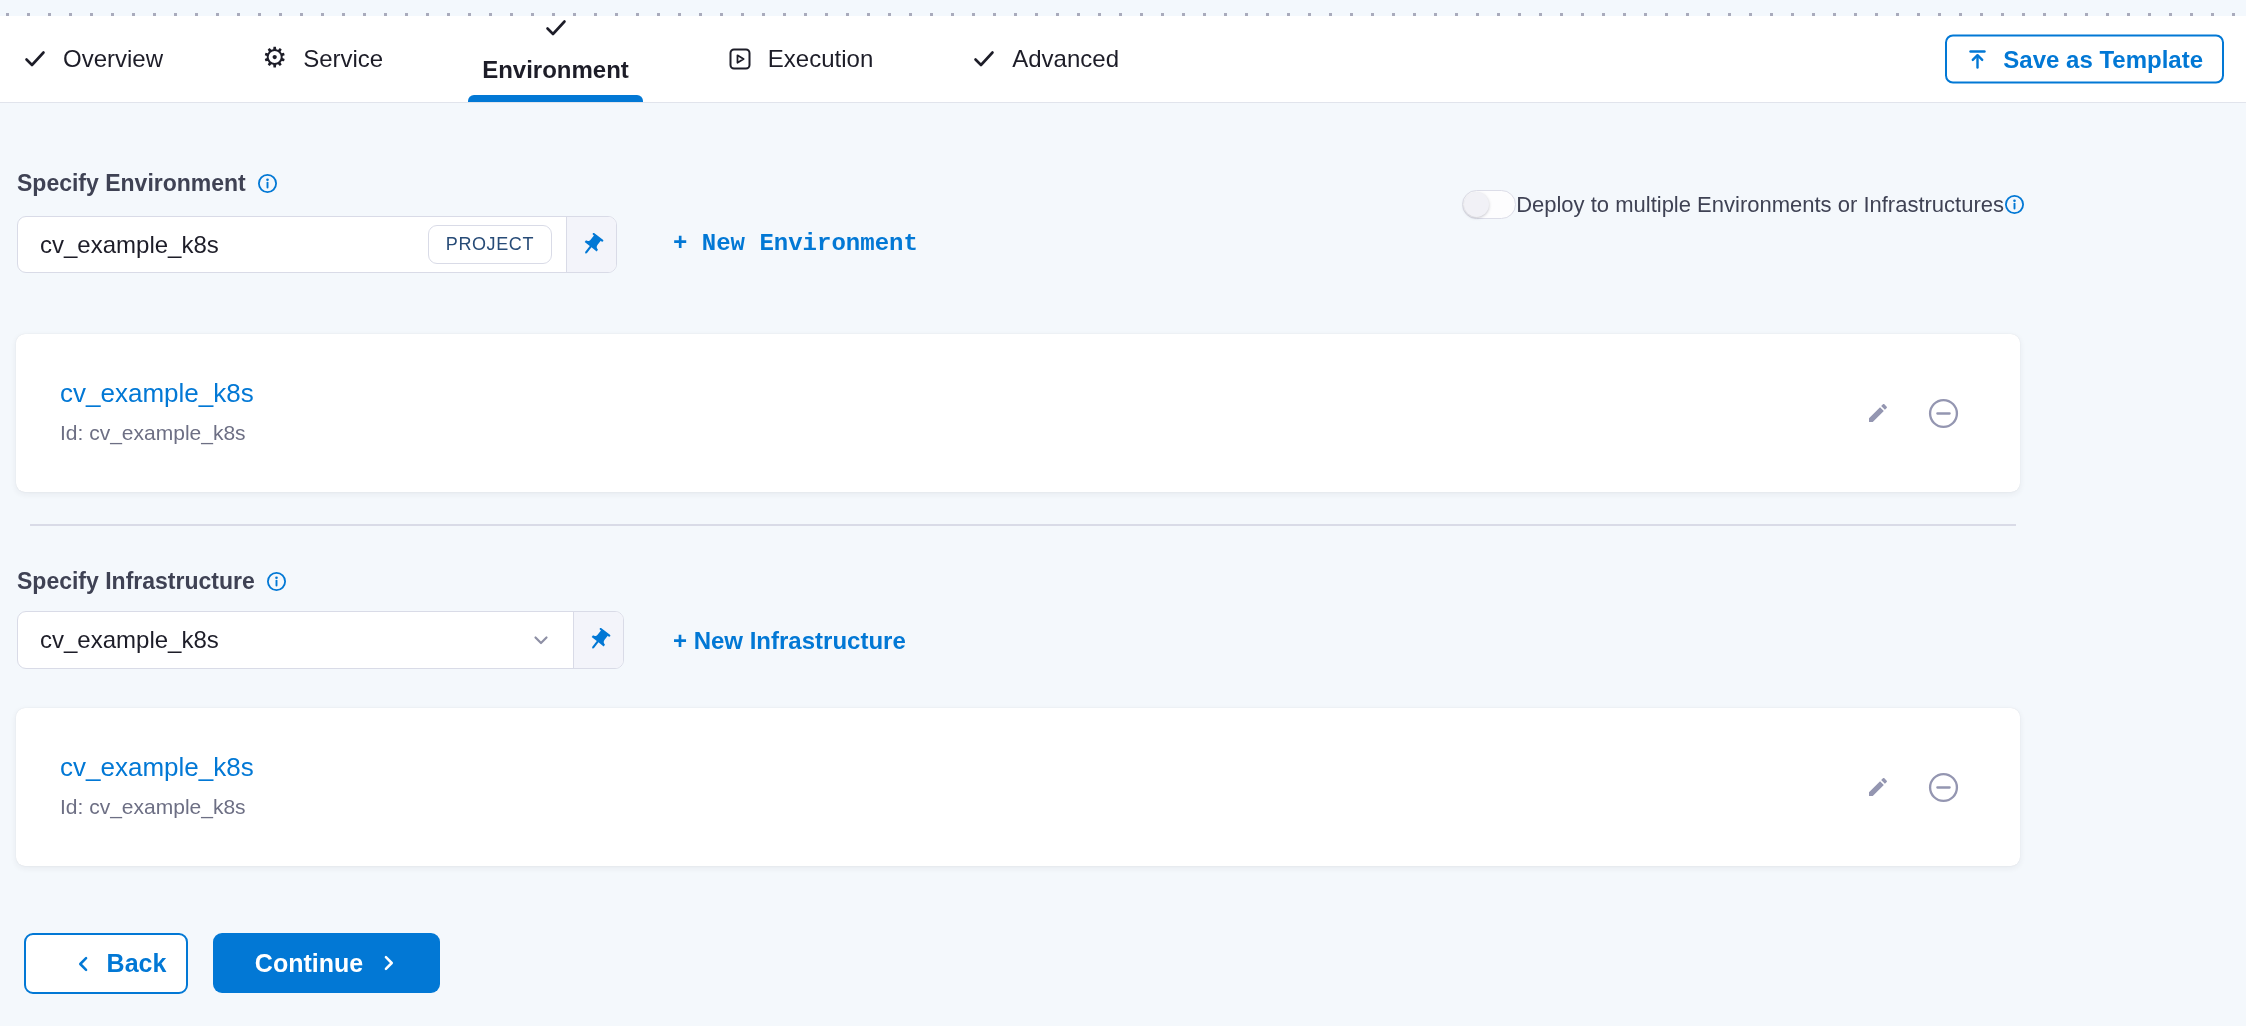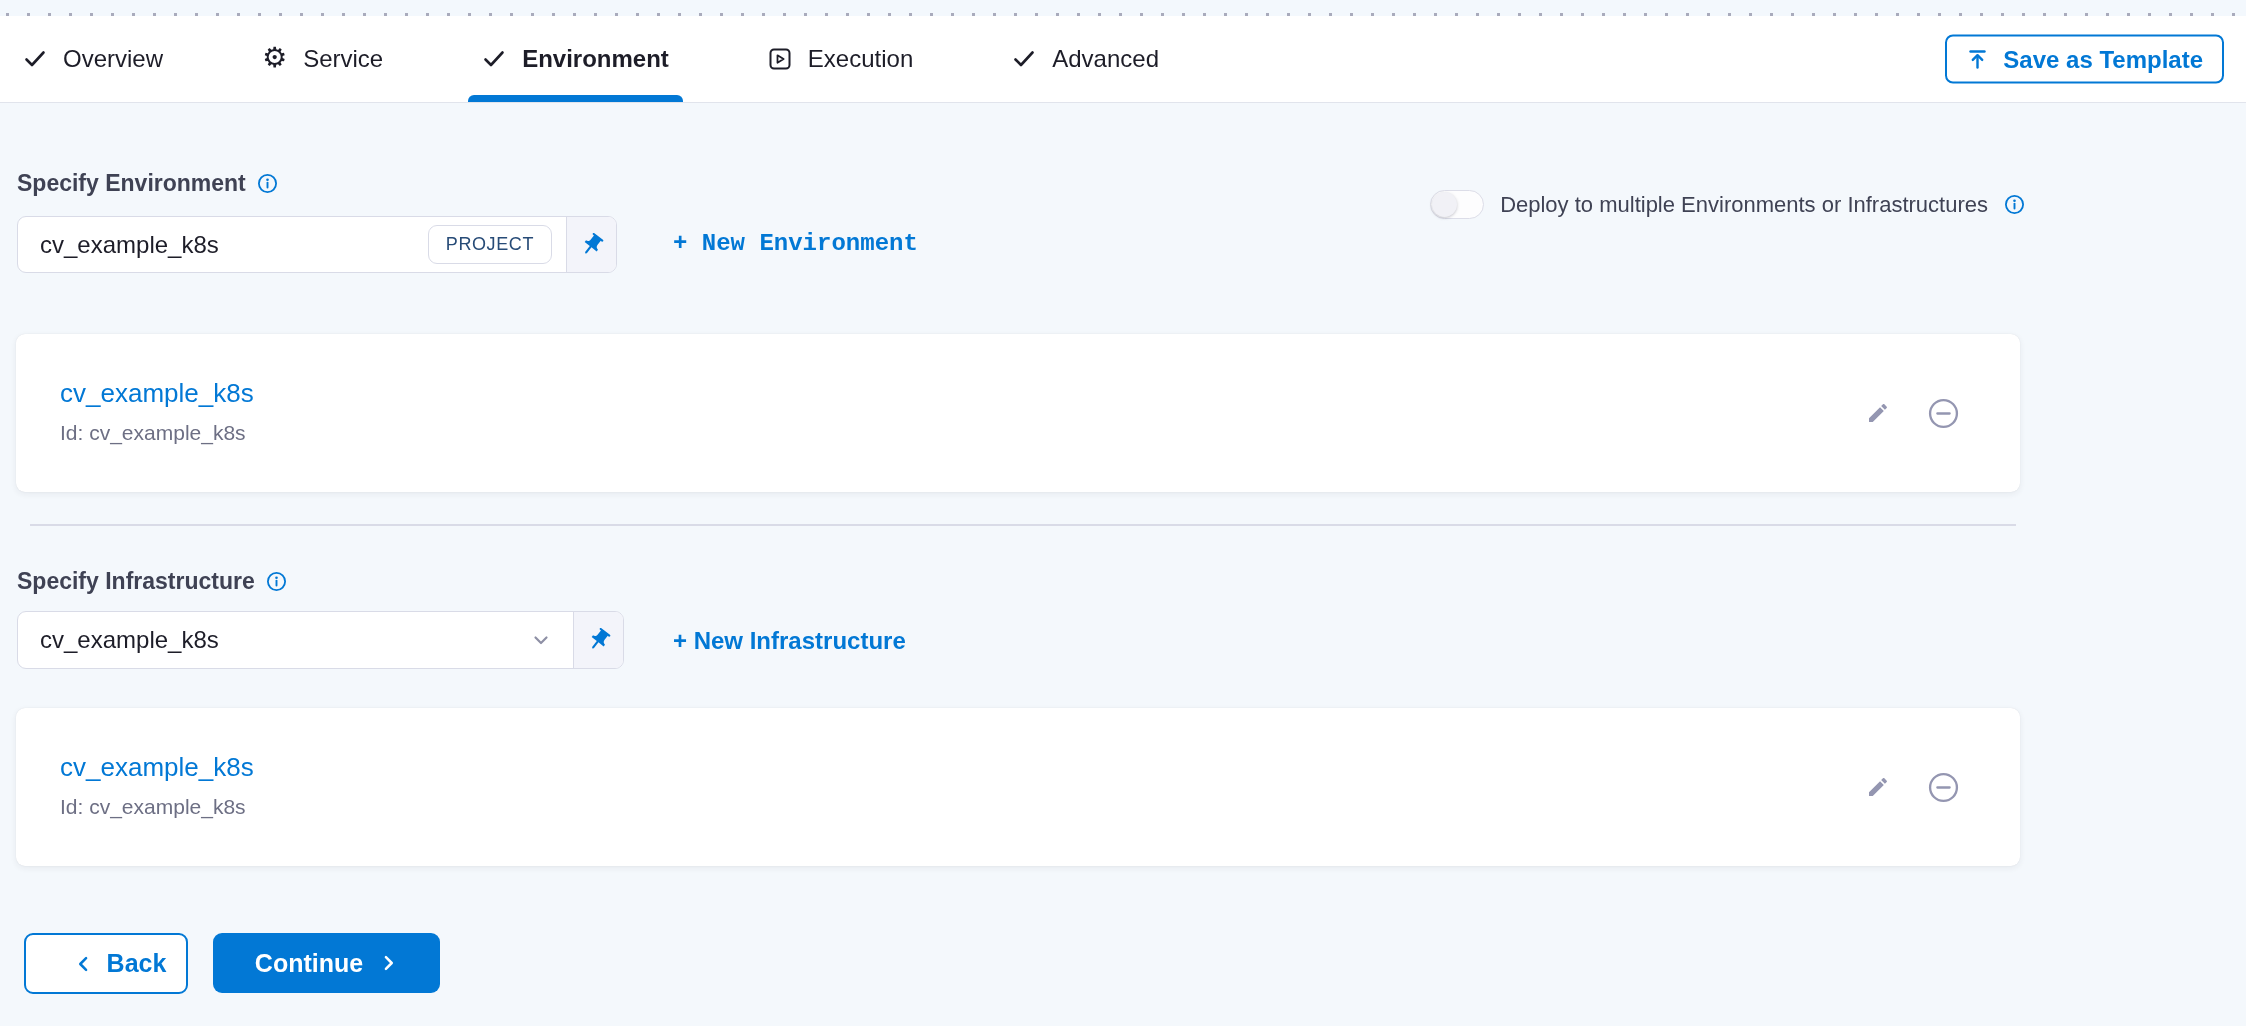--- a/index.html
+++ b/index.html
@@ -10,21 +10,21 @@
   .top-strip { position:absolute; top:0; left:0; right:0; height:16px; background:#f3f8fd; }
   .top-strip::after { content:""; position:absolute; left:6px; right:0; bottom:0; height:3px;
     background:repeating-linear-gradient(90deg,#a9abbc 0 3px,transparent 3px 21px); }
 
   
   .tabbar { position:absolute; top:16px; left:0; right:0; height:87px; background:#ffffff;
     border-bottom:1px solid #e1e4ec; }
   .tabs { display:flex; height:100%; align-items:stretch; margin-left:23px; gap:99px; }
   .tab { position:relative; display:flex; align-items:center; gap:16px; font-size:24px;
     font-weight:500; color:#1d1d28; cursor:pointer; white-space:nowrap; }
-  .tab.active { font-weight:600; }
+  .tab.active { font-weight:600;flex-direction:column; }
   .tab.active::after { content:""; position:absolute; bottom:0; left:-14px; right:-14px; height:7px;
     background:#0278d5; border-radius:6px 6px 0 0; }
   .gear-glyph { font-family:"DejaVu Sans",sans-serif; font-size:28px; line-height:1; margin-top:-3px; }
   .icon { display:inline-flex; align-items:center; justify-content:center; }
 
   .btn-save { position:absolute; right:22px; top:50%; transform:translateY(-50%); height:49px;
     padding:0 19px; border:2px solid #0278d5; border-radius:8px; background:#ffffff; color:#0278d5;
     font-size:24px; font-weight:700; display:flex; align-items:center; gap:13px; cursor:pointer;
     font-family:inherit;margin-left:44px; }
 
@@ -50,21 +50,21 @@
   .pin-box { width:50px; background:#f3f4fa; border-left:1px solid #d9dbe7; display:flex;
     align-items:center; justify-content:center; cursor:pointer; flex:none; }
 
   .new-link { position:absolute; left:673px; font-size:24px; font-weight:700; color:#0278d5;
     cursor:pointer; white-space:nowrap; }
   .link-env { top:230px;font-family:Liberation Mono, monospace; }
   .link-infra { top:627px; }
 
   
   .toggle-row { position:absolute; top:190px; right:221px; display:flex; align-items:center;
-    gap:16px; font-size:22px; color:#3f4254; }
+    gap:0; font-size:22px; color:#3f4254; }
   .toggle { position:relative; width:54px; height:29px; border-radius:15px; background:#fdfdfe;
     border:1px solid #dcdde8; cursor:pointer; flex:none; }
   .toggle .knob { position:absolute; left:1px; top:1px; width:25px; height:25px; border-radius:50%;
     background:#f1f1f6; box-shadow:0 1px 3px rgba(96,97,112,0.35); }
 
   
   .card { position:absolute; left:16px; width:2004px; height:158px; background:#ffffff;
     border-radius:9px; box-shadow:0 2px 6px rgba(40,41,61,0.07), 0 0 1px rgba(40,41,61,0.12); }
   .card-env { top:334px; }
   .card-infra { top:708px; }

